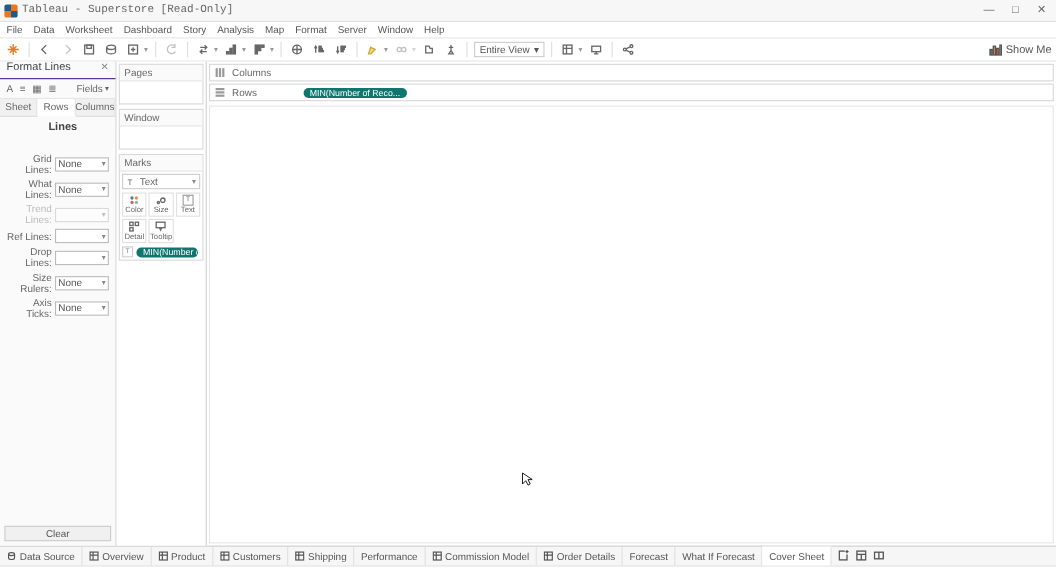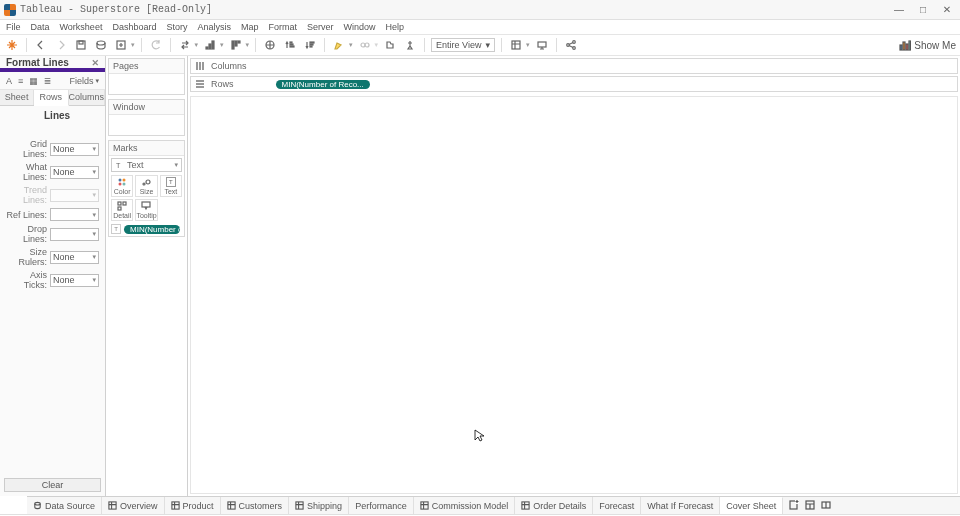--- a/index.html
+++ b/index.html
@@ -26,21 +26,21 @@
 .tbdrop .caret { font-size: 7px; color: #999; }
 .viewsel { font-size: 9px; padding: 1px 4px; border: 1px solid #ccc; display: flex; align-items: center; gap: 4px; }
 .toolbar .right { margin-left: auto; display: flex; align-items: center; gap: 4px; }
 .showme { display: flex; align-items: center; gap: 3px; font-size: 10px; color: #555; }
 
 
 .main { display: flex; height: 440px; }
 
 
 .fmt { width: 106px; border-right: 1px solid #d0d0d0; display: flex; flex-direction: column; background: #fafafa; }
-.fmt-header { height: 16px; display: flex; align-items: flex-end; padding: 0 6px; font-size: 10px; font-weight: 700; color: #444; border-bottom: 4px solid #4c1d95; }
+.fmt-header { height: 16px; display: flex; align-items: flex-start; padding: 0 6px; font-size: 10px; font-weight: 400; color: #444; border-bottom: 1px solid #4c1d95; }
 .fmt-header .close { margin-left: auto; font-size: 9px; color: #888; }
 .fmt-icons { height: 18px; display: flex; align-items: center; gap: 6px; padding: 0 6px; border-bottom: 1px solid #e5e5e5; font-size: 9px; color: #666; }
 .fmt-icons .fields { margin-left: auto; display: flex; align-items: center; gap: 2px; }
 .fmt-tabs { display: flex; height: 16px; border-bottom: 1px solid #d0d0d0; font-size: 9px; }
 .fmt-tab { flex: 1; text-align: center; line-height: 15px; color: #666; border-right: 1px solid #e0e0e0; background: #f0f0f0; }
 .fmt-tab.active { background: #fff; border-bottom: 1px solid #fff; margin-bottom: -1px; }
 .fmt-section { padding: 4px 6px; }
 .fmt-section h4 { font-size: 10px; font-weight: 600; color: #444; margin-bottom: 18px; padding-left: 38px; }
 .fmt-row { display: flex; align-items: center; margin-bottom: 3px; }
 .fmt-row label { width: 44px; text-align: right; font-size: 9px; color: #666; padding-right: 3px; }
@@ -67,21 +67,21 @@
 .marks-pill-row .ticon { width:10px;height:10px;border:1px solid #ccc;font-size:6px;display:flex;align-items:center;justify-content:center;color:#888; }
 
 
 .view { flex: 1; display: flex; flex-direction: column; }
 .shelves { }
 .shelf { height: 16px; border: 1px solid #d8d8d8; margin: 2px; display: flex; align-items: center; padding: 0 4px; gap: 6px; font-size: 9px; color: #666; }
 .shelf .sicon { width: 10px; height: 10px; }
 .canvas { flex: 1; margin: 2px; border: 1px solid #e5e5e5; background: #fff; position: relative; }
 
 
-.tabs { height: 18px; border-top: 1px solid #d0d0d0; display: flex; align-items: stretch; background: #f6f6f6; font-size: 9px; margin-left: 27px; }
+.tabs { height: 18px; border-top: 1px solid #d0d0d0; display: flex; align-items: stretch; background: #f6f6f6; font-size: 9px; }
 .tab { display: flex; align-items: center; gap: 3px; padding: 0 6px; border-right: 1px solid #e0e0e0; color: #555; }
 .tab.active { background: #fff; border-top: 1px solid #fff; }
 .tab .ticon { width: 9px; height: 9px; }
 .tabs .tabbtns { display:flex; align-items:center; gap:6px; padding:0 6px; }
 
 
 .status { height: 14px; border-top: 1px solid #e0e0e0; display: flex; align-items: center; padding: 0 6px; font-size: 8px; color: #888; gap: 18px; }
 
 .cursor { position: absolute; width: 10px; height: 14px; pointer-events: none; }
 

